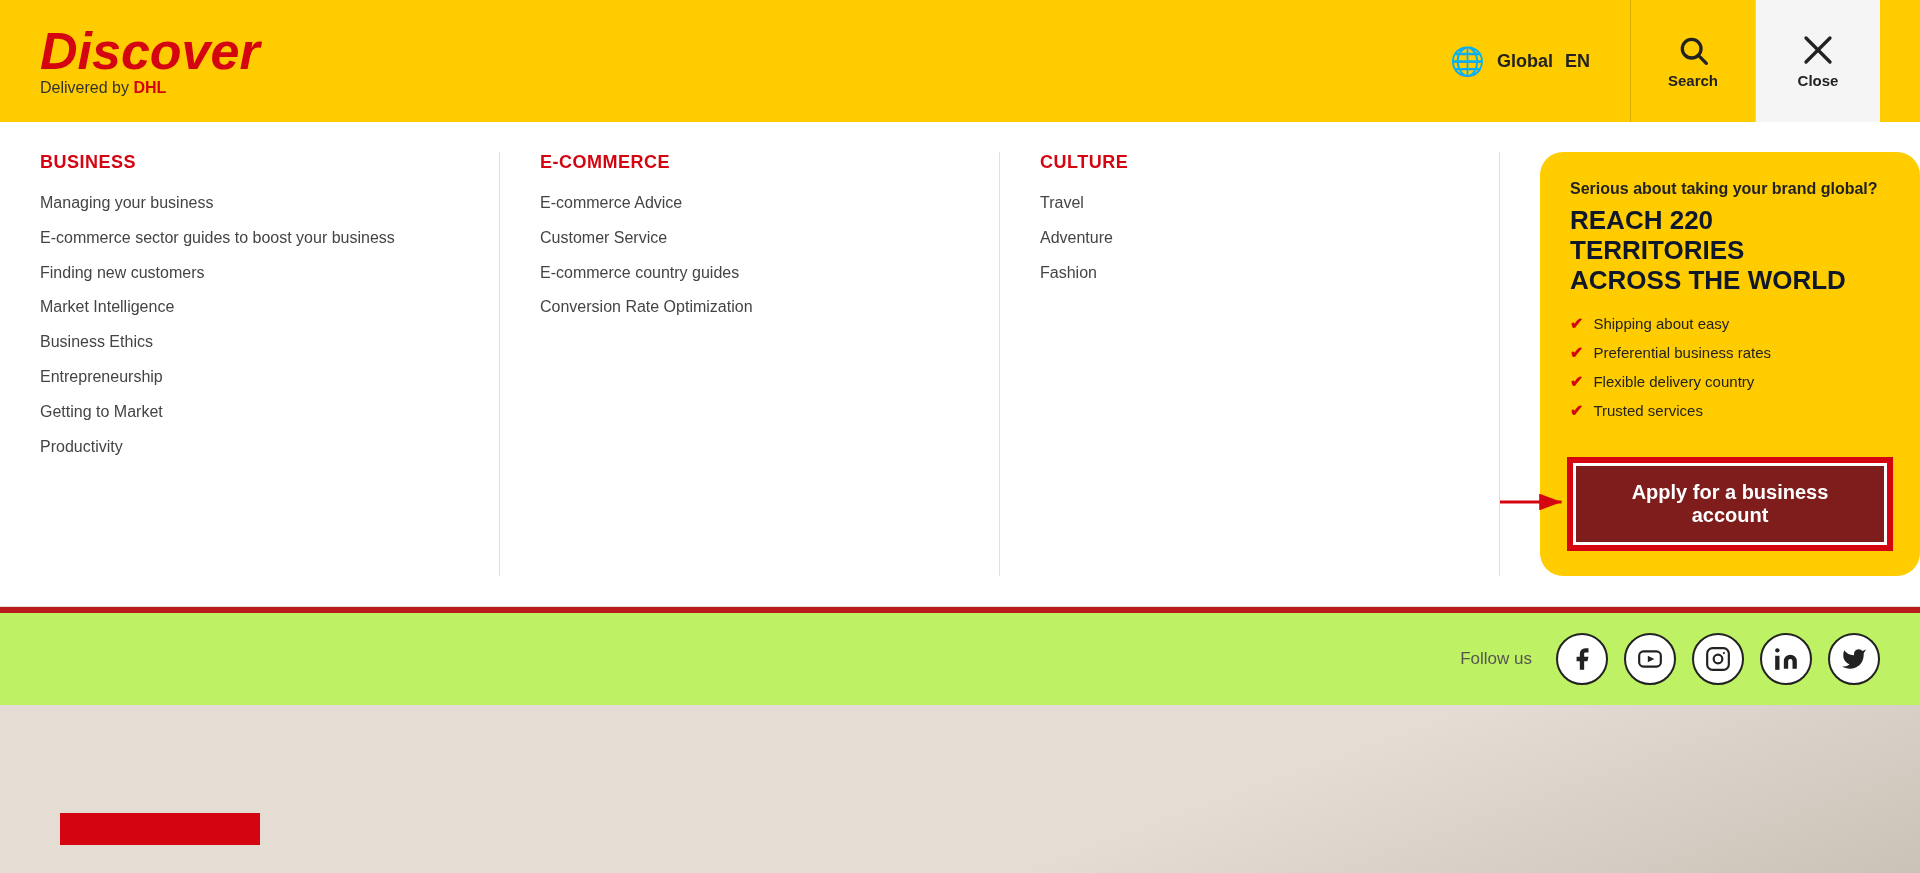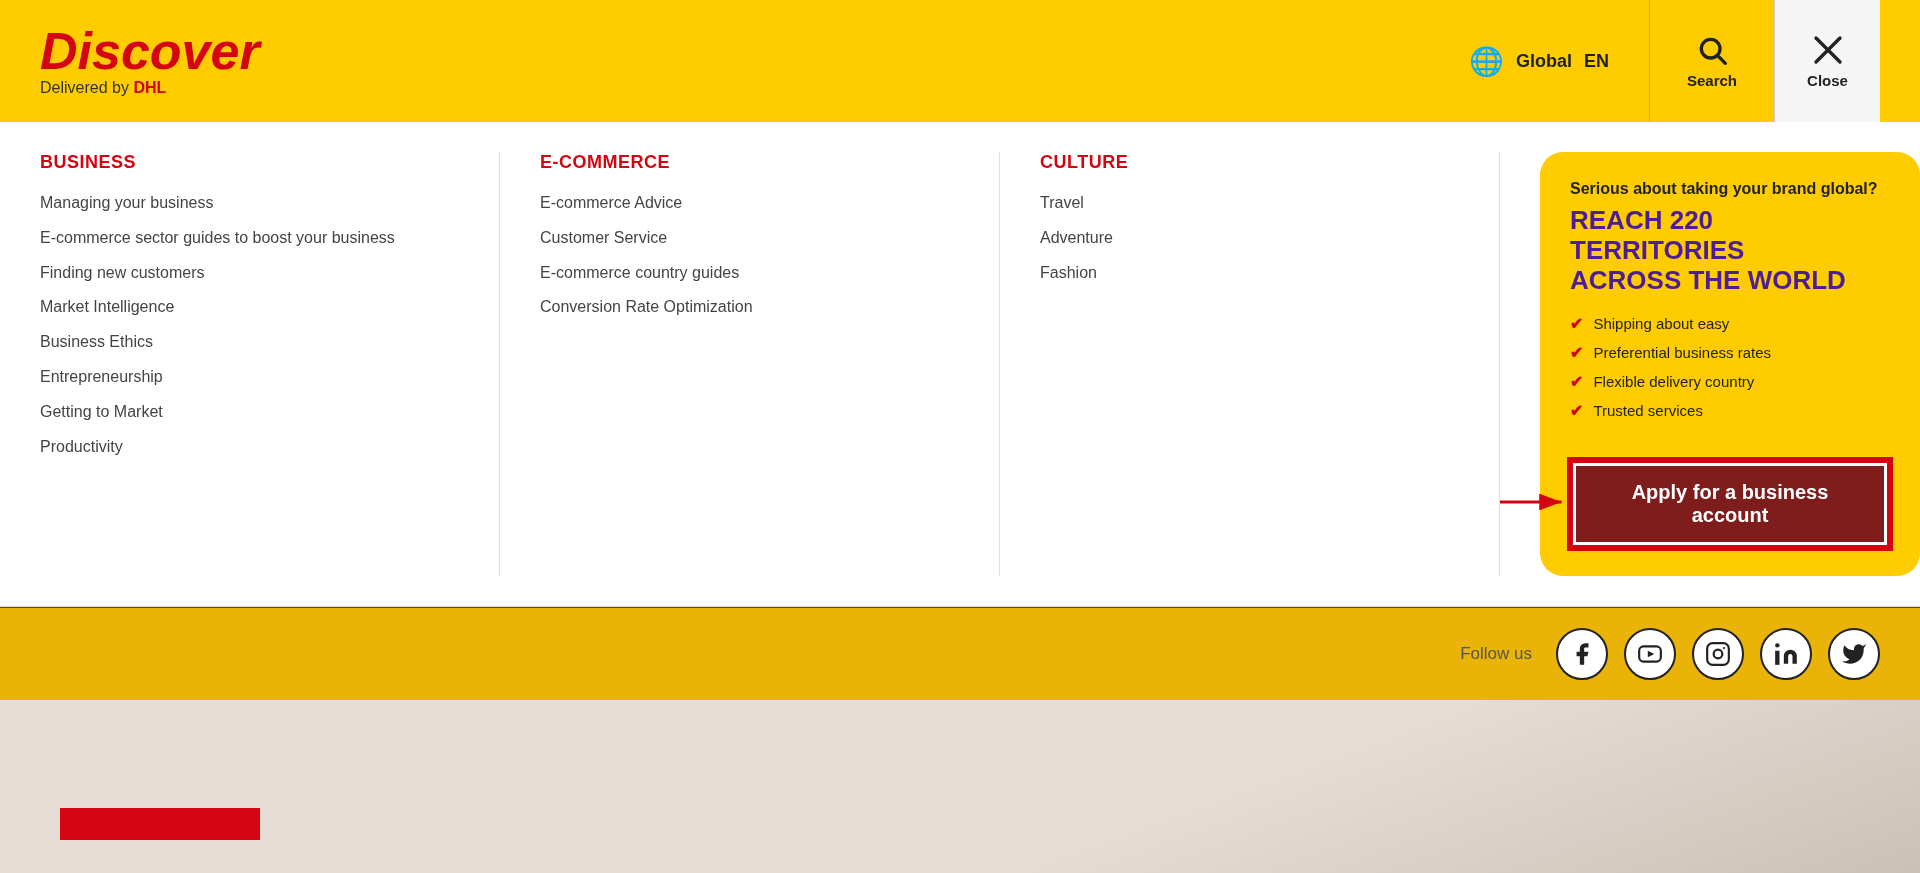--- a/index.html
+++ b/index.html
@@ -61,21 +61,21 @@
       height: 122px;
       border-left: 1px solid rgba(0,0,0,0.15);
       cursor: pointer;
       background: #FFCC00;
     }
     .header-close {
       display: flex;
       flex-direction: column;
       align-items: center;
       justify-content: center;
-      width: 106px;
+      width: 125px;
       height: 122px;
       border-left: 1px solid rgba(0,0,0,0.15);
       cursor: pointer;
       background: #f5f5f5;
     }
     .header-icon-label {
       font-size: 15px;
       font-weight: bold;
       color: #222;
       margin-top: 6px;
@@ -136,21 +136,21 @@
     }
     .promo-tagline {
       font-size: 16px;
       font-weight: bold;
       color: #222;
       margin-bottom: 8px;
     }
     .promo-headline {
       font-size: 26px;
       font-weight: 900;
-      color: #4c1d95;
+      color: #0f172a;
       line-height: 1.15;
       margin-bottom: 18px;
       text-transform: uppercase;
     }
     .promo-list {
       list-style: none;
       margin-bottom: 30px;
     }
     .promo-list li {
       font-size: 15px;
@@ -195,27 +195,27 @@
       cursor: pointer;
       text-decoration: none;
       width: 100%;
       outline: 3px solid #fff;
       outline-offset: -6px;
       box-shadow: 0 0 0 3px #D40511;
     }
 
     
     .follow-row {
-      background: #eab308;
+      background: #bef264;
       display: flex;
       align-items: center;
       justify-content: flex-end;
       padding: 20px 40px;
       gap: 16px;
-      border-top: 1px solid #b91c1c;
+      border-top: 6px solid #b91c1c;
     }
     .follow-label {
       font-size: 17px;
       color: #555;
       margin-right: 8px;
     }
     .social-icon {
       width: 52px;
       height: 52px;
       border-radius: 50%;

